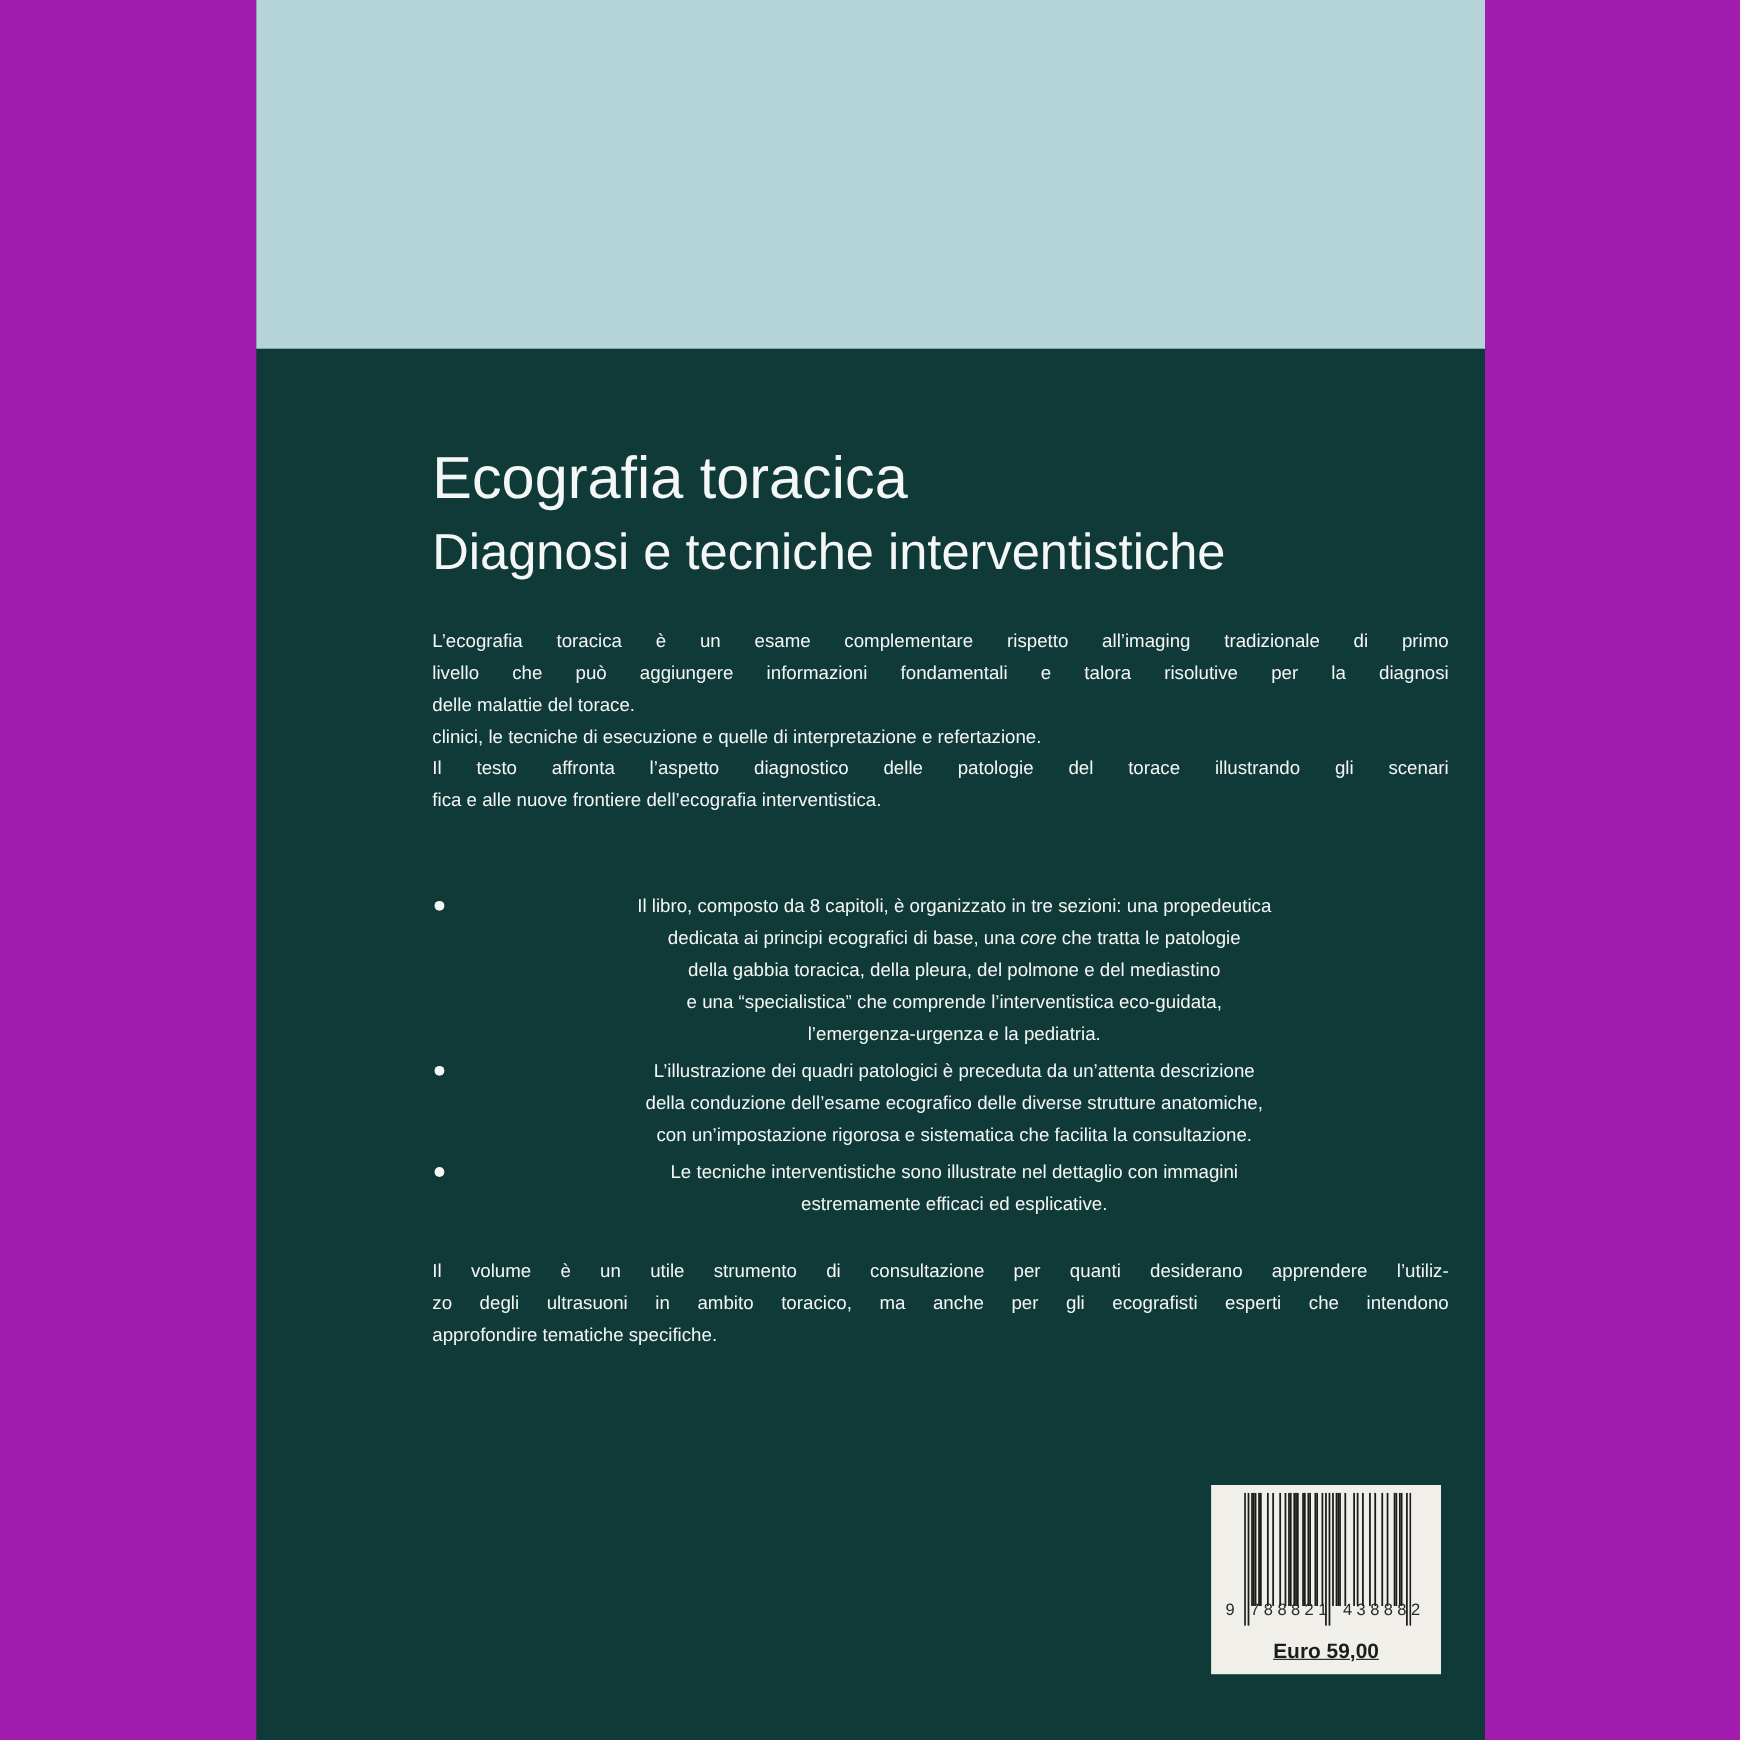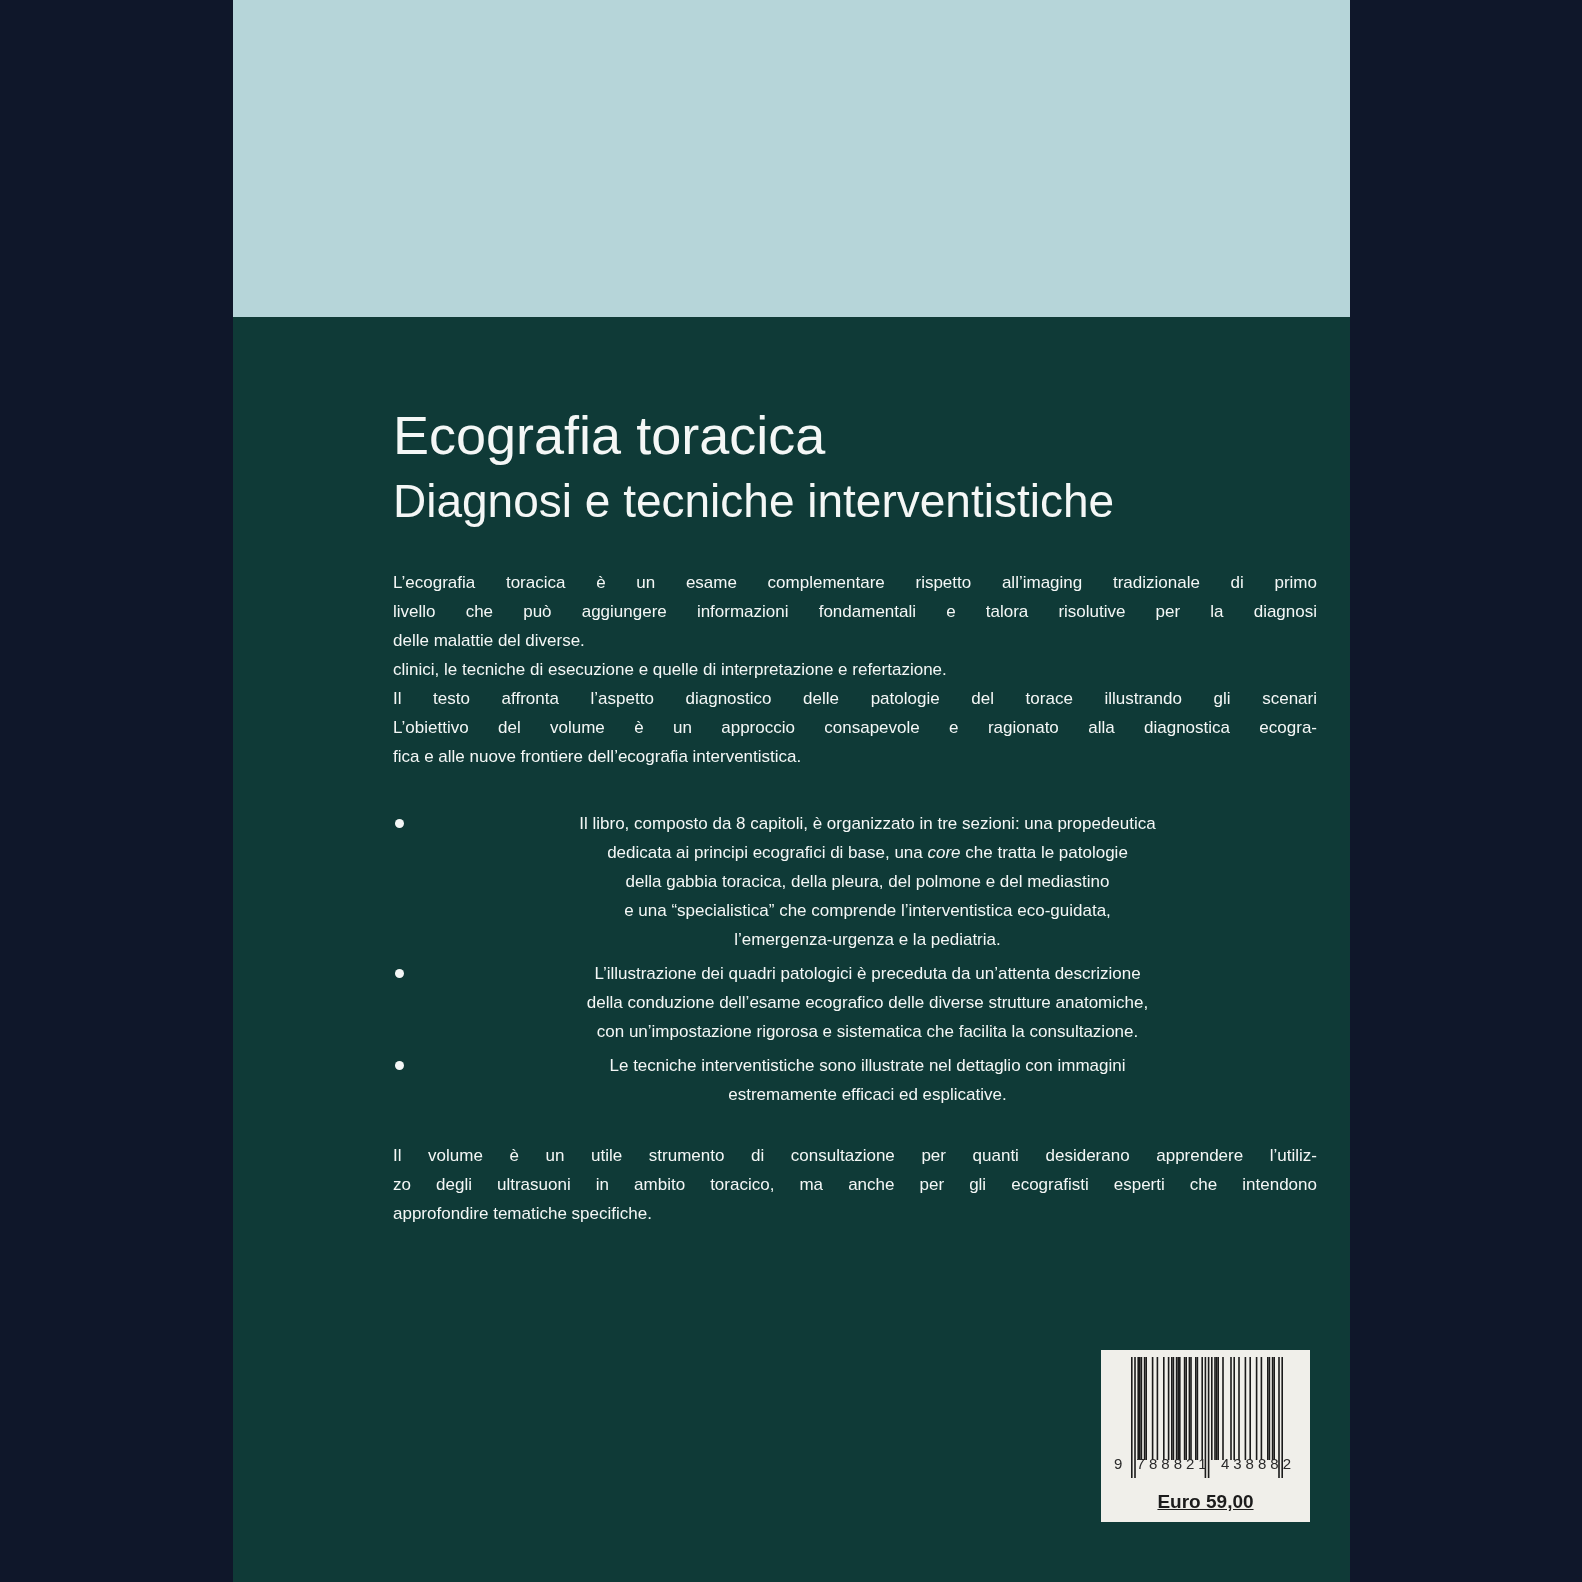--- a/index.html
+++ b/index.html
@@ -140,36 +140,35 @@
     text-align: center;
     font-size: 19px;
     font-weight: bold;
     color: #1c1c1c;
     text-decoration: underline;
   }
 </style>
 </head>
 <body>
 
-<div class="page" style="background: #0f172a;">
+<div class="page" style="background: #a21caf;">
   <div class="cover" style="background: rgb(15, 58, 55);">
 
     <div class="band" style="background: rgb(182, 213, 217);"></div>
 
     <div class="text-col" style="color: rgb(244, 247, 246);">
       <h1>Ecografia toracica</h1>
       <h2>Diagnosi e tecniche interventistiche</h2>
 
       <div class="intro bodytext" id="intro">
           <div class="line just">L’ecografia toracica è un esame complementare rispetto all’imaging tradizionale di primo</div>
           <div class="line just">livello che può aggiungere informazioni fondamentali e talora risolutive per la diagnosi</div>
-          <div class="line">delle malattie del diverse.</div>
+          <div class="line">delle malattie del torace.</div>
           <div class="line">clinici, le tecniche di esecuzione e quelle di interpretazione e refertazione.</div>
           <div class="line just">Il testo affronta l’aspetto diagnostico delle patologie del torace illustrando gli scenari</div>
-          <div class="line just">L’obiettivo del volume è un approccio consapevole e ragionato alla diagnostica ecogra-</div>
           <div class="line">fica e alle nuove frontiere dell’ecografia interventistica.</div>
         </div>
 
       <ul class="bullets bodytext" id="bullets">
           <li>
             <span class="dot"></span>
             <div class="line">Il libro, composto da 8 capitoli, è organizzato in tre sezioni: una propedeutica</div>
             <div class="line">dedicata ai principi ecografici di base, una <i>core</i> che tratta le patologie</div>
             <div class="line">della gabbia toracica, della pleura, del polmone e del mediastino</div>
             <div class="line">e una “specialistica” che comprende l’interventistica eco-guidata,</div>

